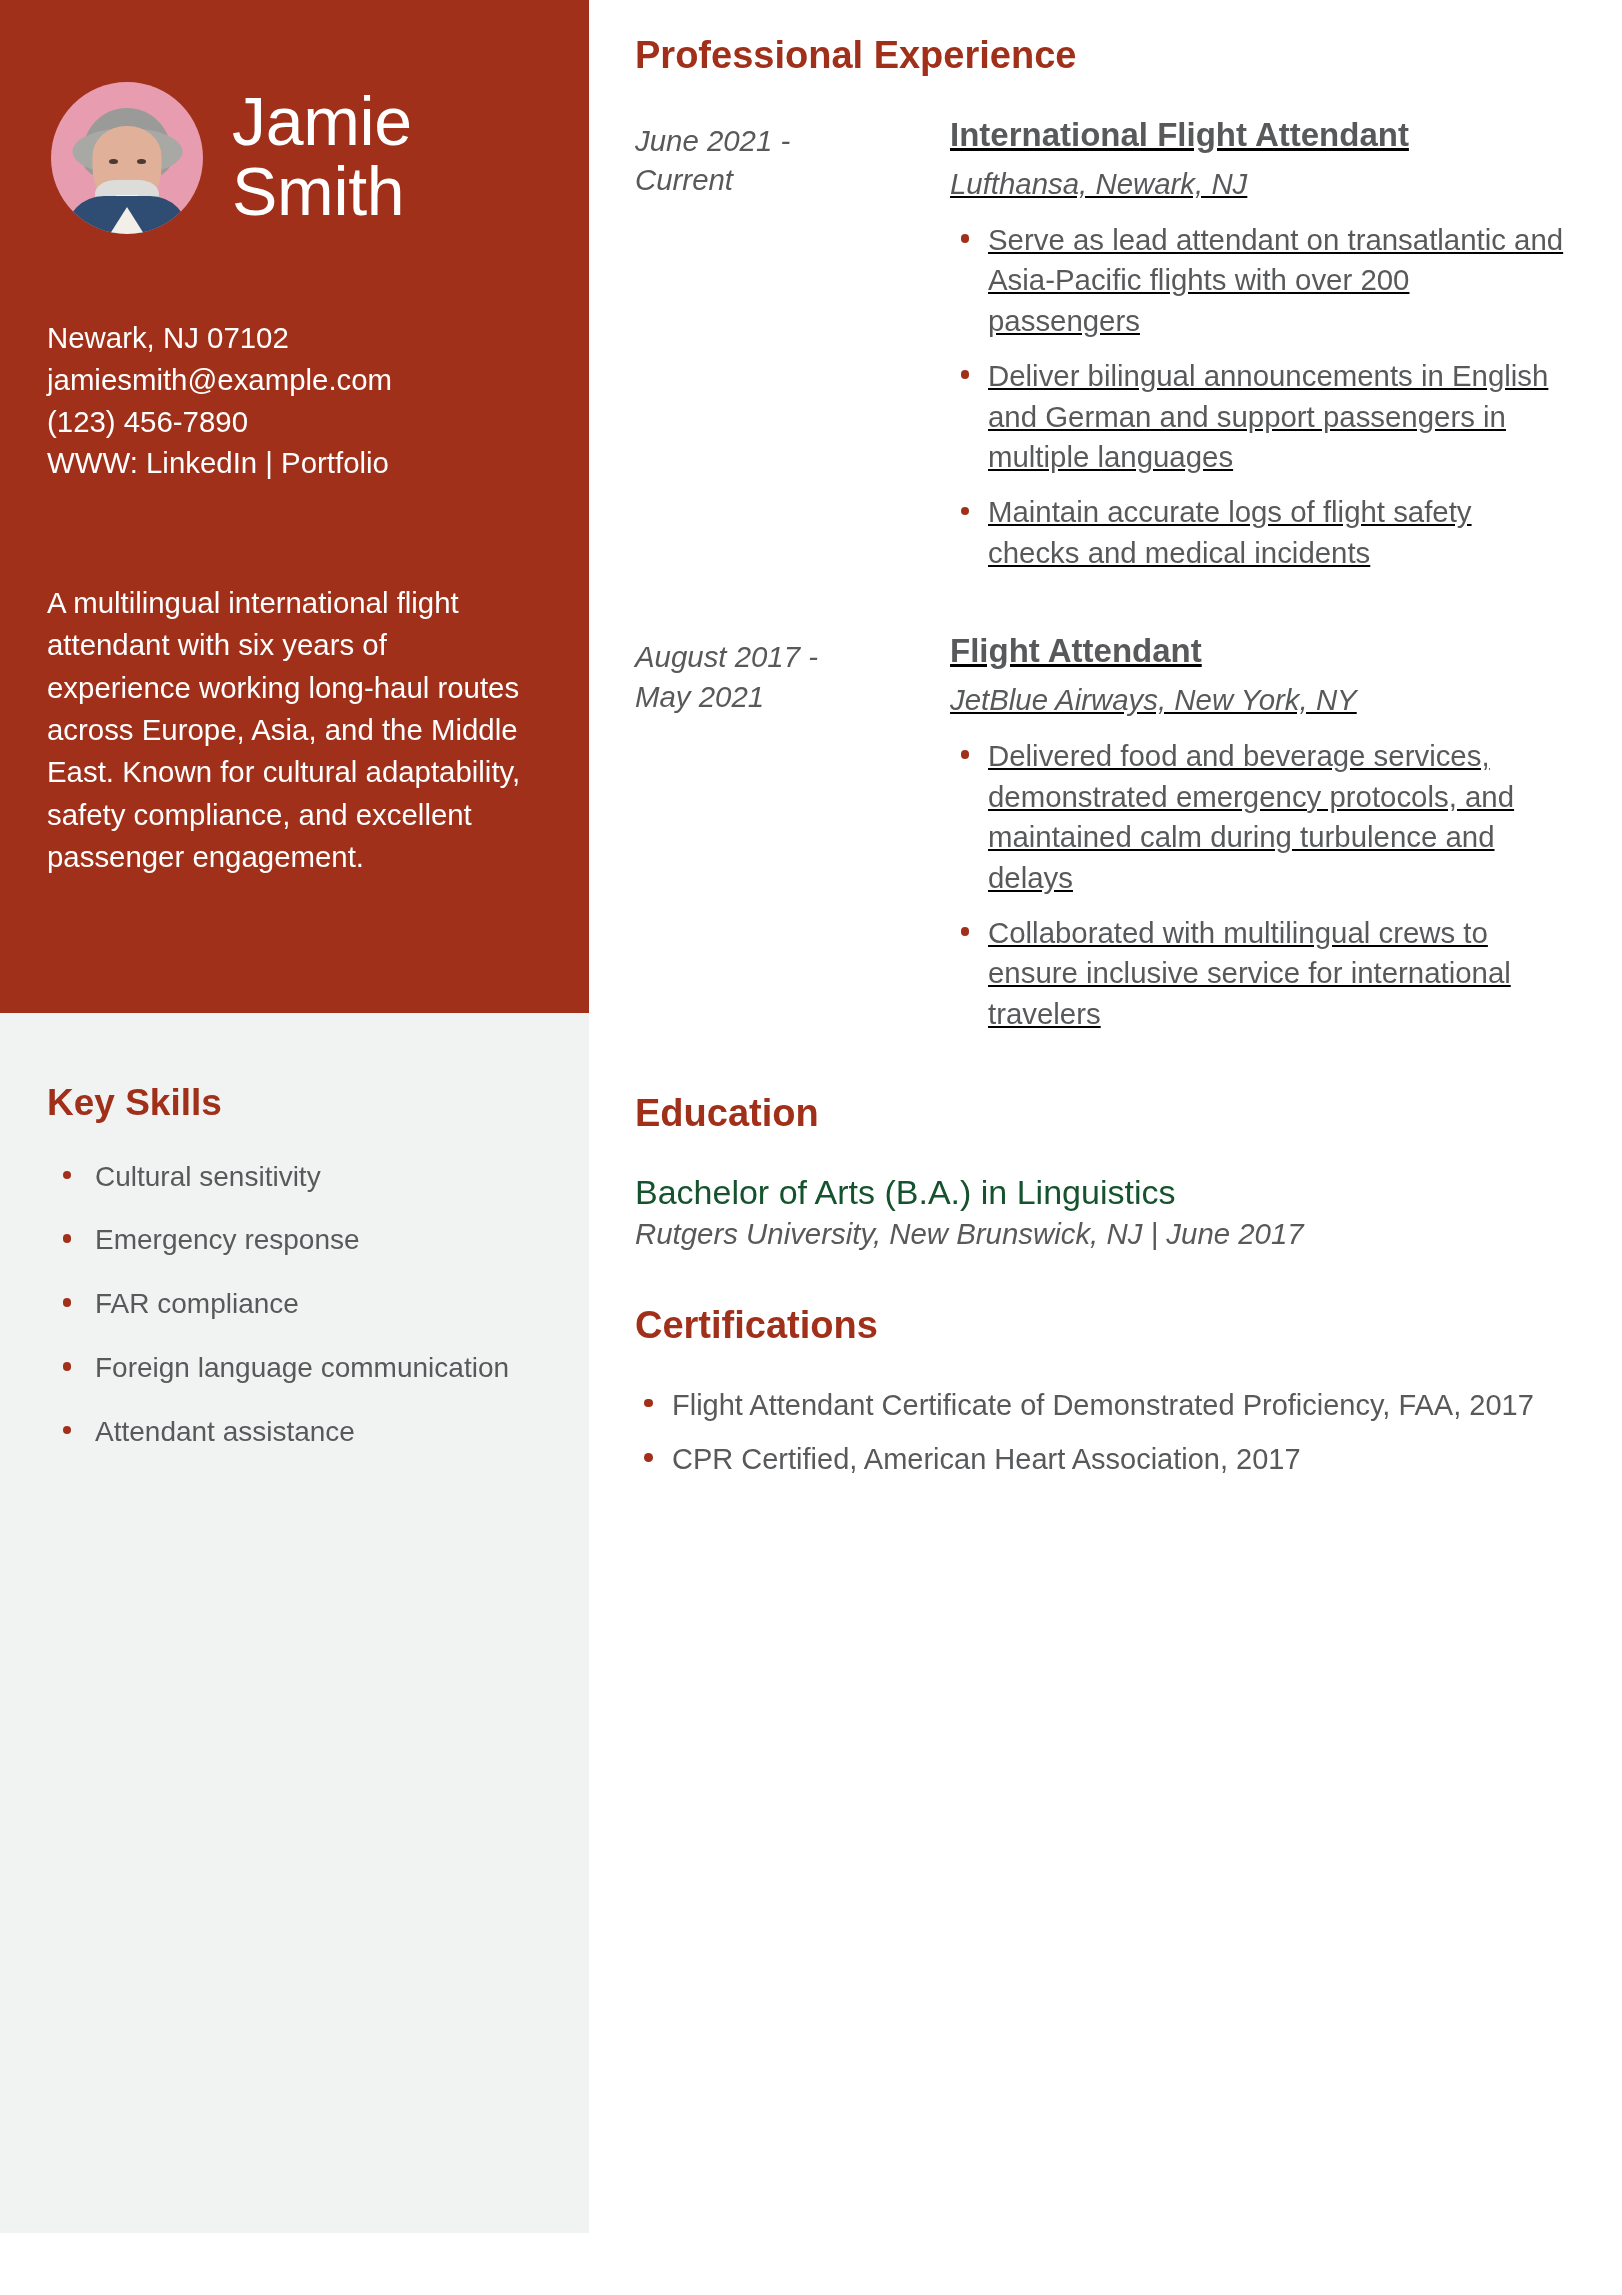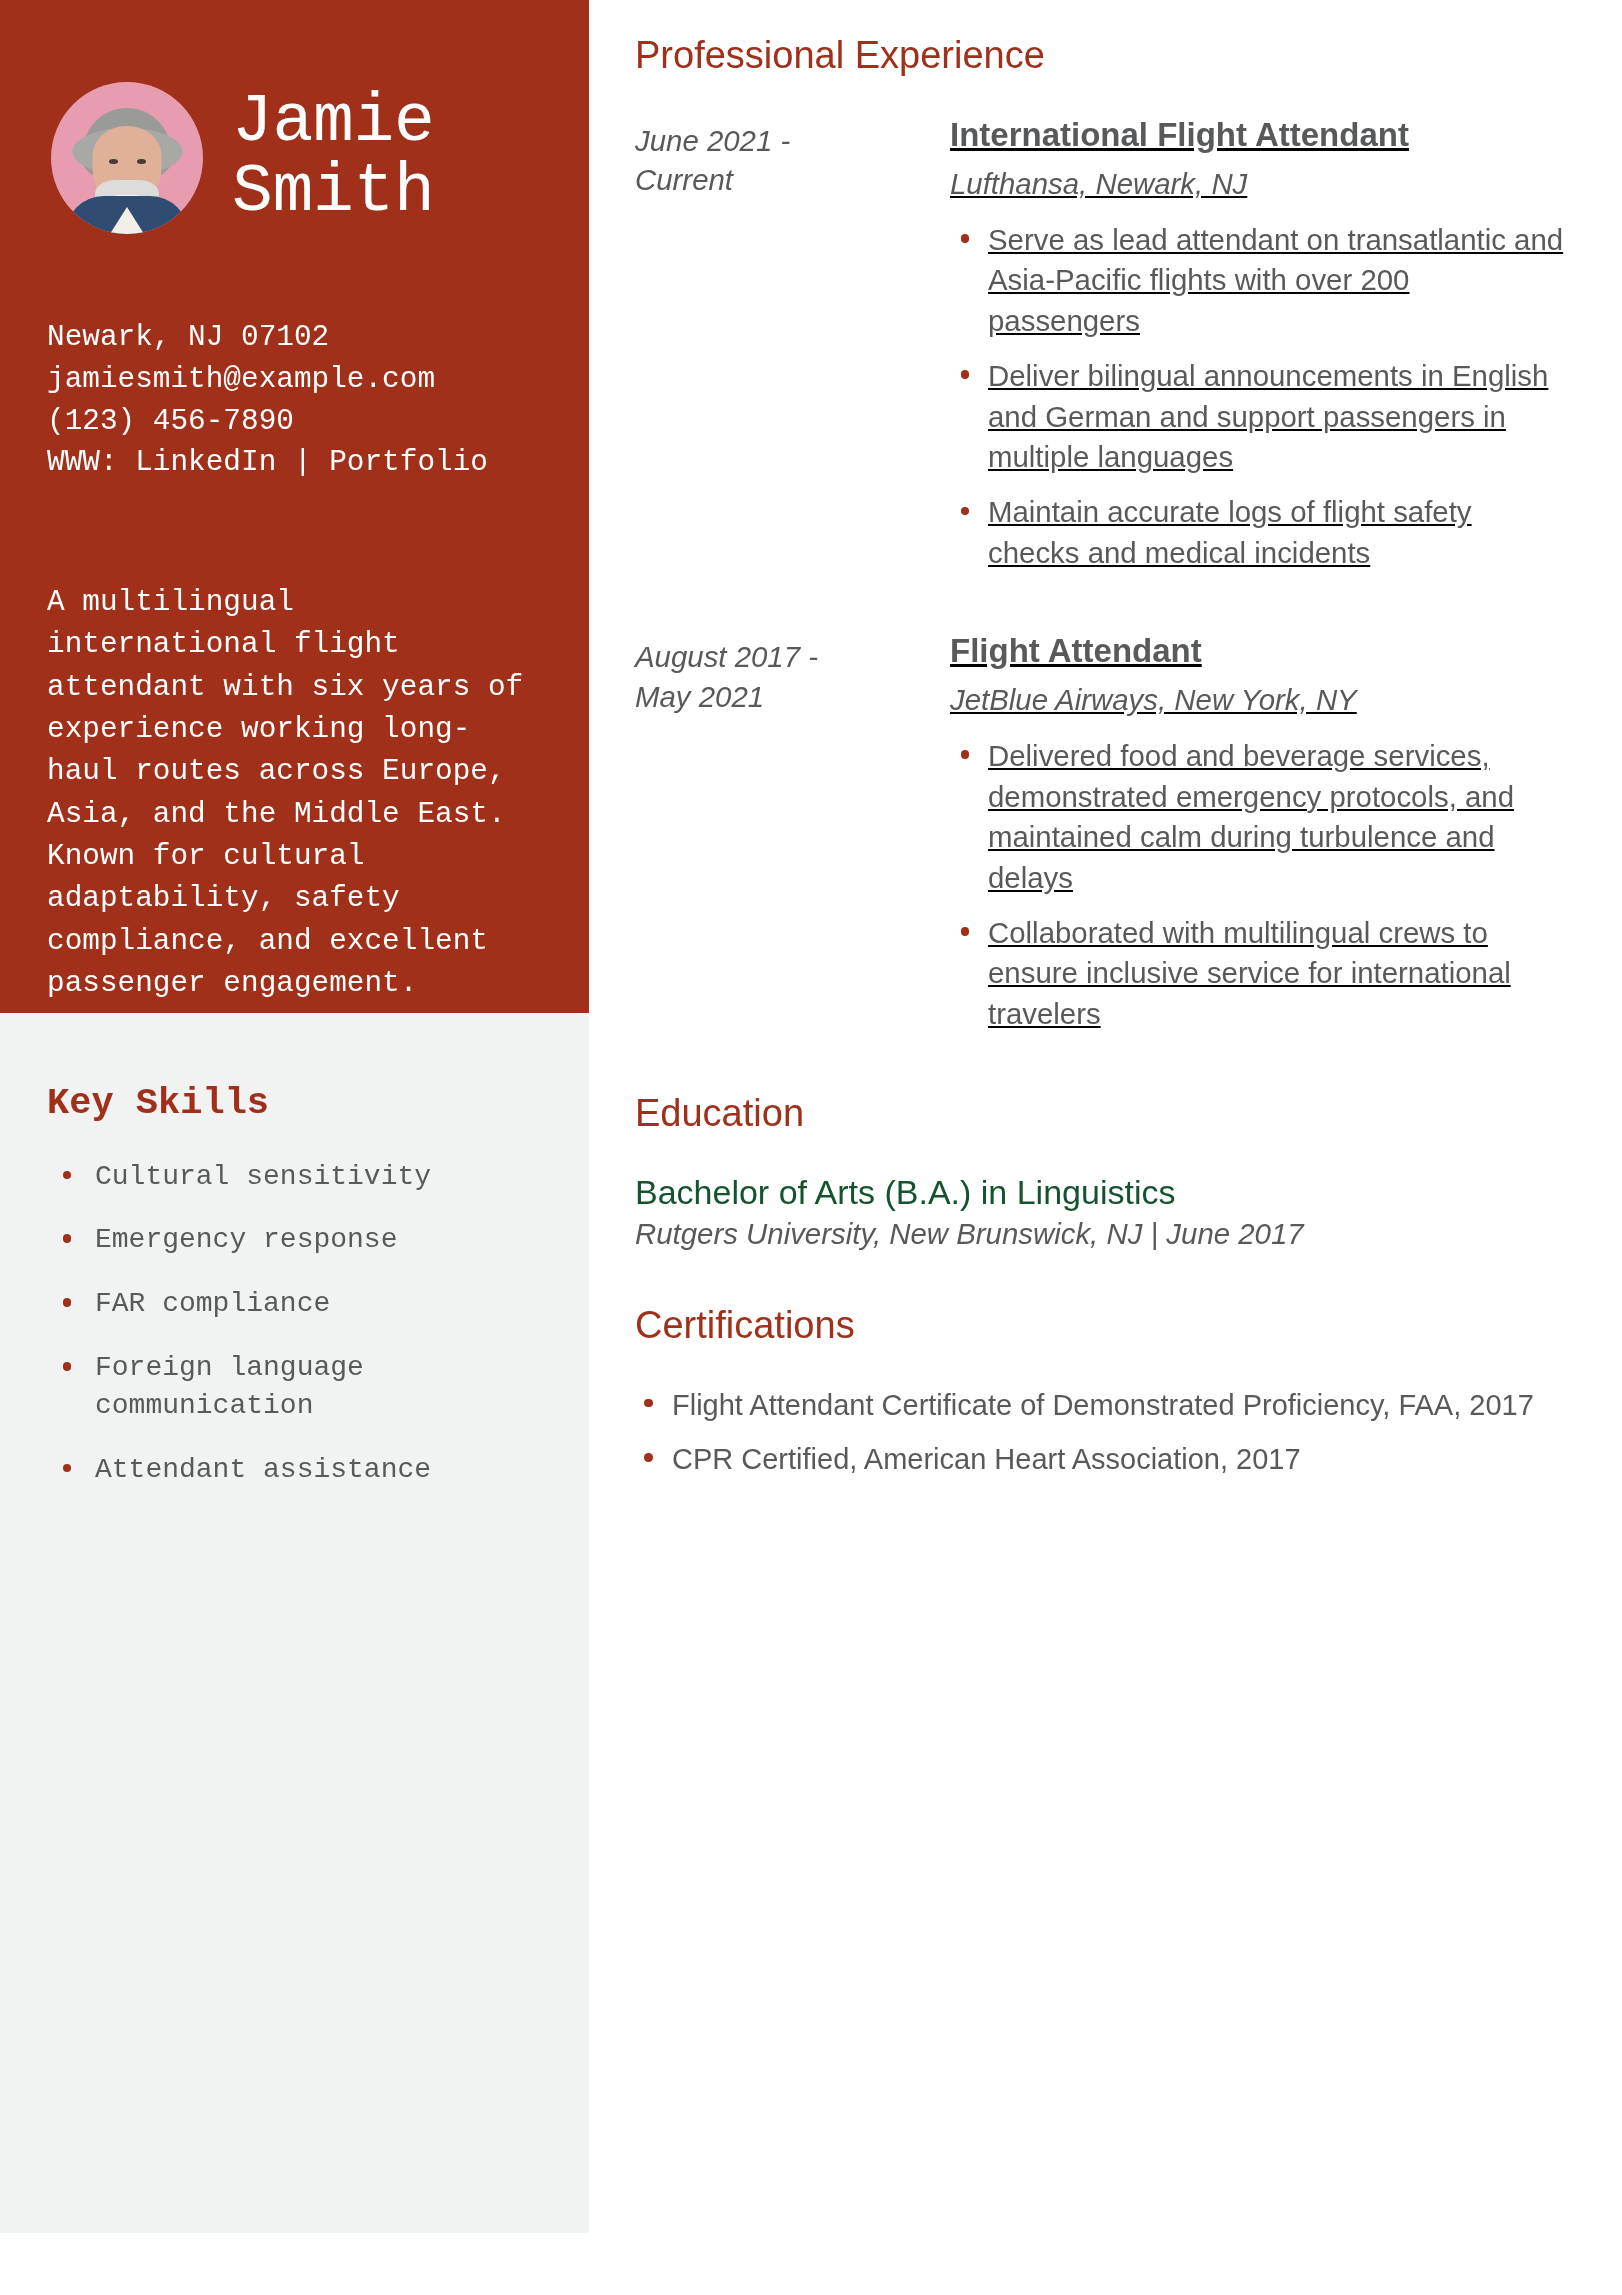--- a/index.html
+++ b/index.html
@@ -20,21 +20,20 @@
     overflow: hidden;
   }
 
   
   .sidebar {
     position: absolute;
     left: 0; top: 0;
     width: 589px;
     height: 2233px;
     background: #f1f3f3;
-    font-family: Liberation Mono, monospace;
   }
 
   .sidebar-top {
     position: absolute;
     left: 0; top: 0;
     width: 589px;
     height: 1013px;
     background: #a0301a;
   }
 
@@ -205,21 +204,21 @@
     top: 0;
     width: 1033px;
     height: 2295px;
     background: #ffffff;
     padding: 34px 54px 0 46px;
   }
 
   .main-heading {
     color: #a0301a;
     font-size: 38px;
-    font-weight: 400;
+    font-weight: 700;
     line-height: 1.12;
     margin-bottom: 38px;
   }
 
   .exp-entry {
     display: flex;
     align-items: flex-start;
     margin-bottom: 43px;
     gap: 44px;
   }

